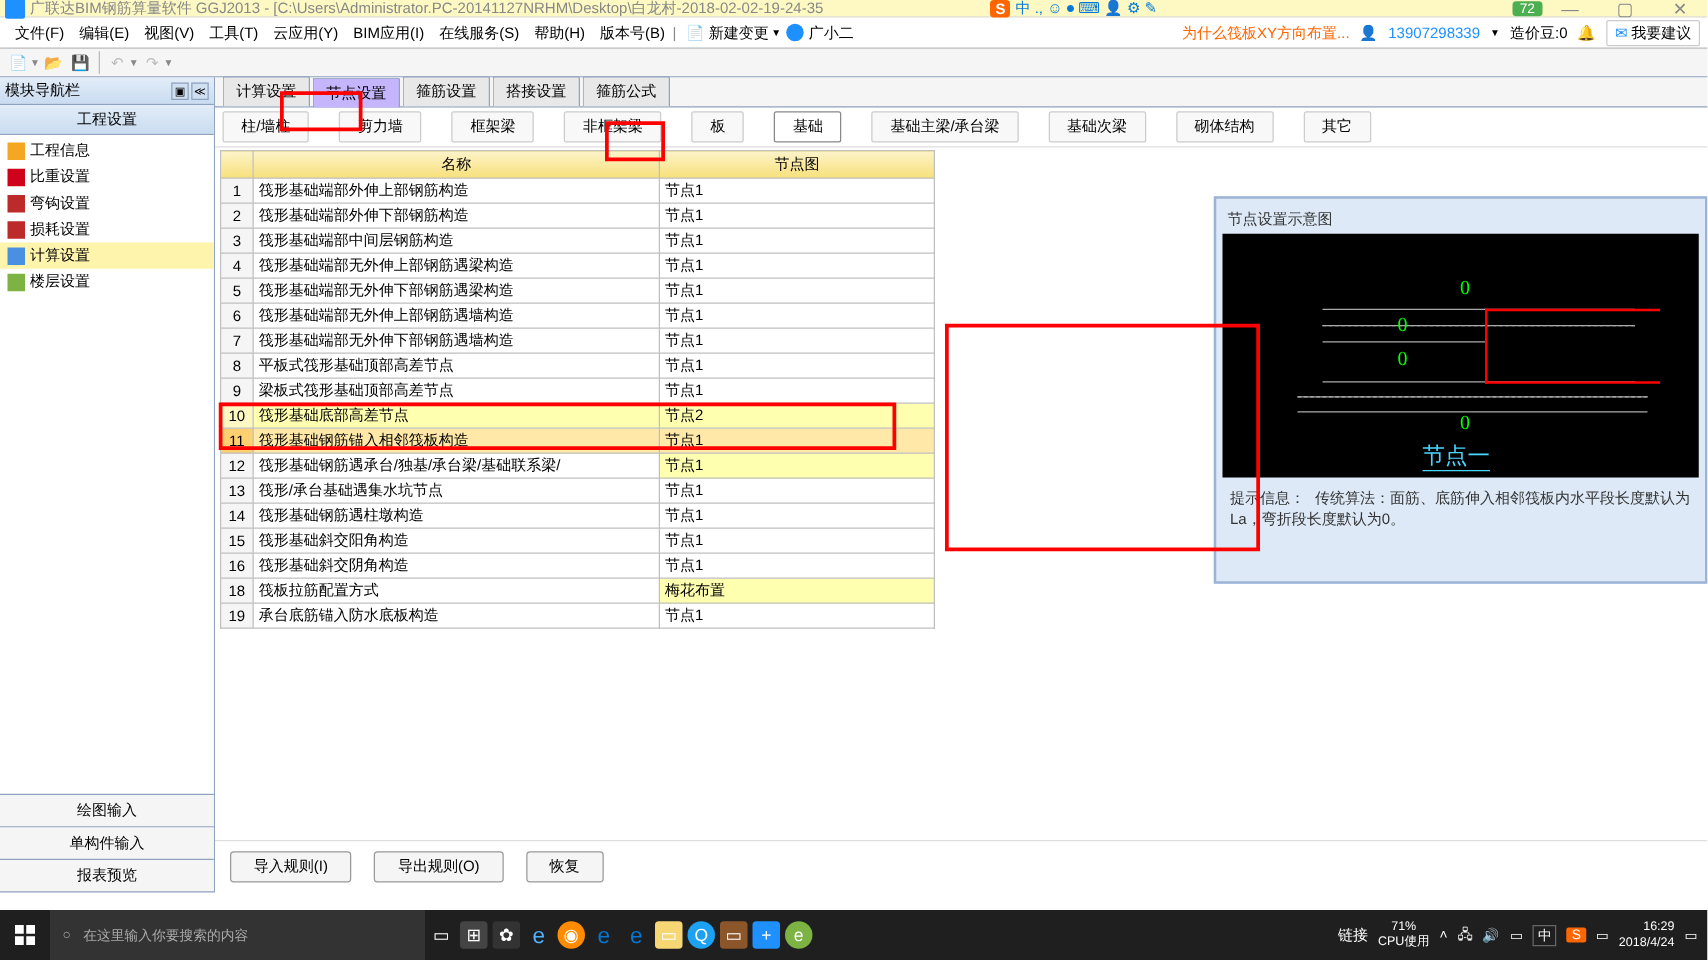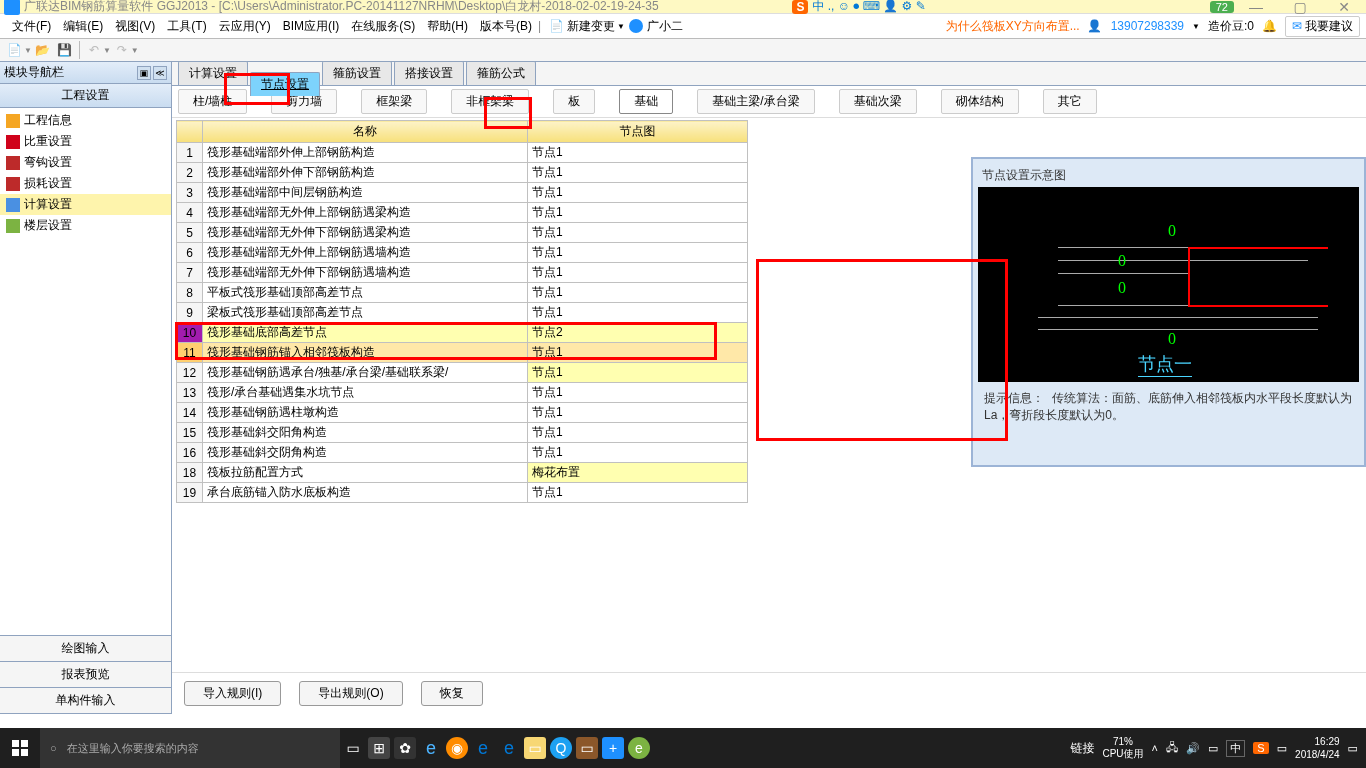--- a/index.html
+++ b/index.html
@@ -52,39 +52,39 @@
 .icon-green { background: #7cb342; }
 .left-bottom-btns { border-top: 1px solid #8fa3bf; }
 .left-bottom-btns .lb-btn { padding: 4px; text-align: center; border-bottom: 1px solid #8fa3bf; background: #f5f5f5; }
 
 
 .right-content { flex: 1; display: flex; flex-direction: column; }
 
 
 .sheet-tabs { display: flex; padding: 2px 6px 0; border-bottom: 1px solid #8fa3bf; background: #f5f5f5; height: 24px; align-items: flex-end; }
 .sheet-tab { padding: 3px 10px; border: 1px solid #8fa3bf; border-bottom: none; background: #e8e8e8; margin-right: 2px; border-radius: 2px 2px 0 0; font-size: 12px; }
-.sheet-tab.active { background: #7dd3fc; position: relative; top: 11px; text-decoration: underline; }
+.sheet-tab.active { background: #c4b5fd; position: relative; top: 1px; }
 
 
 .comp-tabs { display: flex; padding: 3px 6px; gap: 24px; border-bottom: 1px solid #ddd; font-size: 12px; }
 .comp-tab { padding: 3px 14px; border: 1px solid #ccc; background: #f8f8f8; border-radius: 2px; }
 .comp-tab.active { background: #fff; border-color: #888; }
 
 
 .content-split { display: flex; flex: 1; }
 .table-wrap { width: 580px; padding: 2px 4px; }
 .diagram-wrap { flex: 1; display: flex; align-items: center; justify-content: flex-end; }
 
 
 table.grid { width: 100%; border-collapse: collapse; font-size: 12px; }
 table.grid th { background: linear-gradient(#fdf3c8, #f7e07a); border: 1px solid #c0c0c0; padding: 2px 4px; font-weight: normal; }
 table.grid td { border: 1px solid #c0c0c0; padding: 1px 4px; height: 18px; }
 table.grid td.idx { background: #f5f5f5; text-align: center; width: 26px; }
 table.grid tr.yellow td { background: #ffffb0; }
-table.grid tr.yellow td.idx { background: #a21caf; }
+table.grid tr.yellow td.idx { background: #fef9c3; }
 table.grid tr.selected td { background: #ffe8a8; }
 table.grid tr.selected td.idx { background: #ffd070; }
 table.grid td.val-yellow { background: #ffffb0; }
 
 
 .diagram-panel { width: 395px; height: 310px; border: 2px solid #9cb4d6; background: #dde9f6; padding: 5px; }
 .diagram-title { font-size: 12px; padding: 3px 4px; color: #333; }
 .diagram-canvas { width: 100%; height: 195px; background: #000; position: relative; overflow: hidden; }
 .diag-line { position: absolute; background: #aaa; }
 .diag-line.h { height: 1px; }
@@ -212,22 +212,22 @@
           <span class="ti-icon icon-blue"></span>
           <span>计算设置</span>
         </div>
         <div class="tree-item">
           <span class="ti-icon icon-green"></span>
           <span>楼层设置</span>
         </div>
       </div>
     <div class="left-bottom-btns">
       <div class="lb-btn">绘图输入</div>
+      <div class="lb-btn">单构件输入</div>
       <div class="lb-btn">报表预览</div>
-      <div class="lb-btn">单构件输入</div>
     </div>
   </div>
 
   <div class="right-content">
     <div class="sheet-tabs" id="sheet-tabs">
         <div class="sheet-tab">计算设置</div>
         <div class="sheet-tab active">节点设置</div>
         <div class="sheet-tab">箍筋设置</div>
         <div class="sheet-tab">搭接设置</div>
         <div class="sheet-tab">箍筋公式</div>

